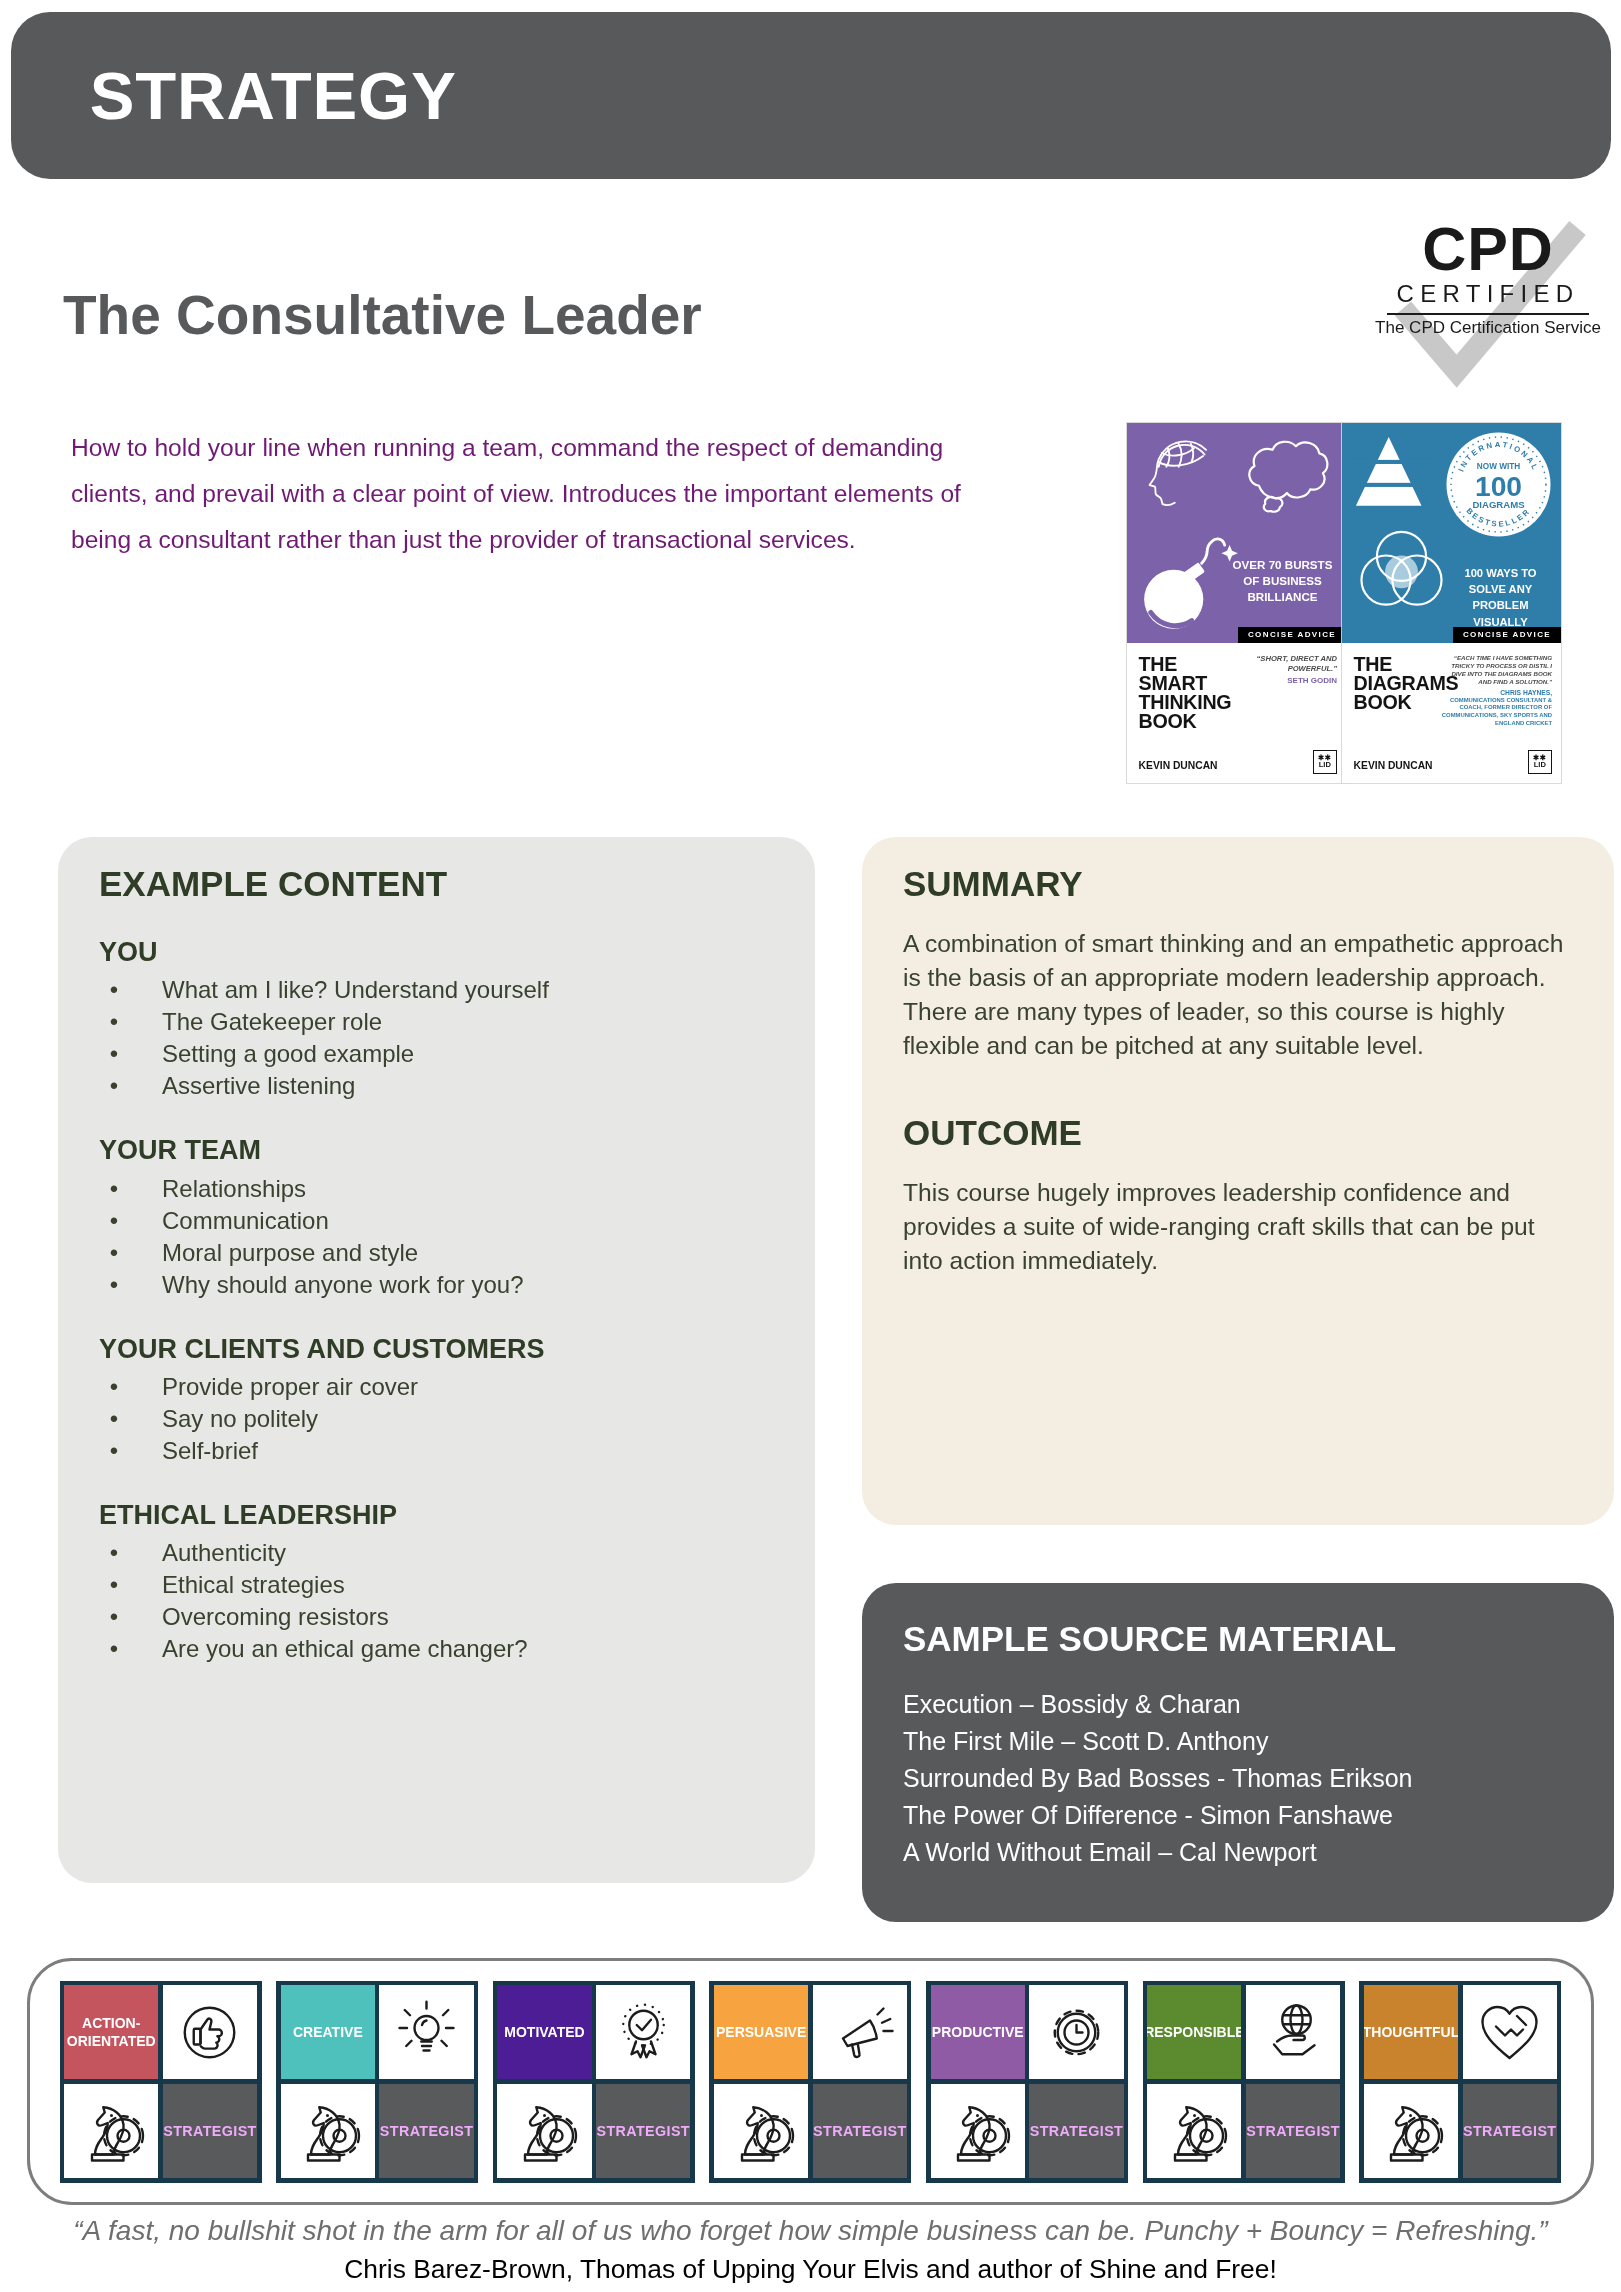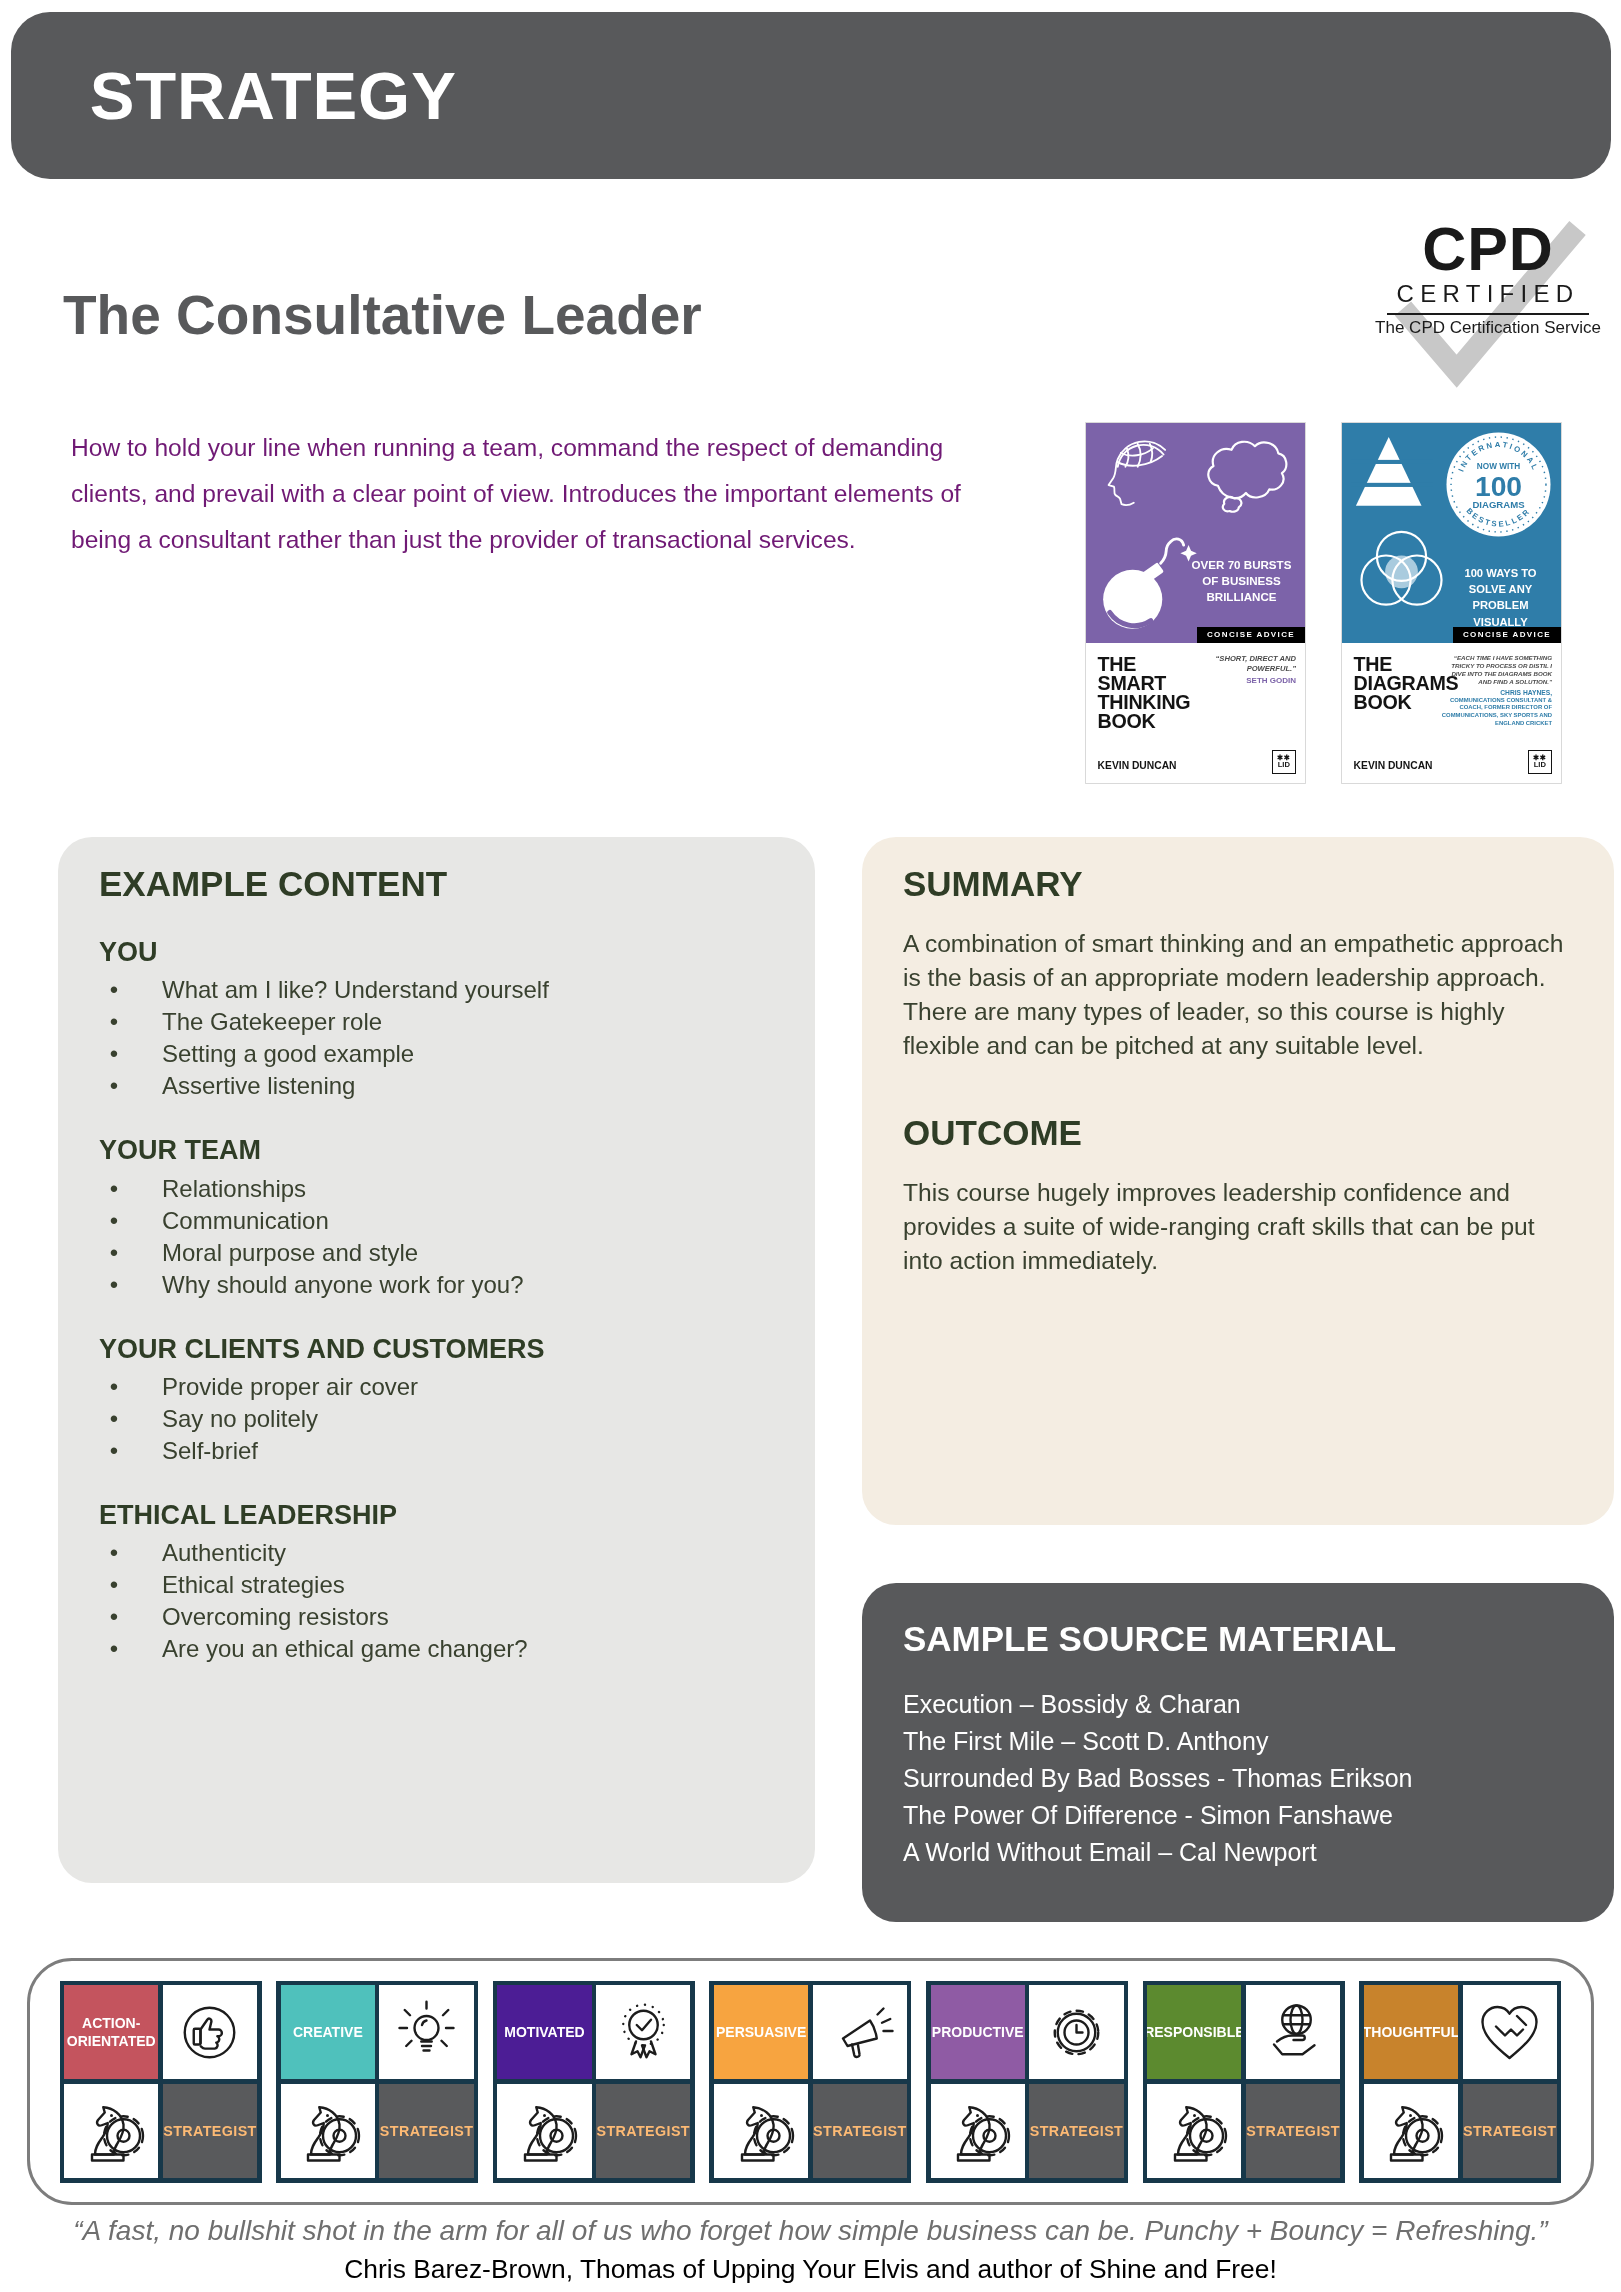--- a/index.html
+++ b/index.html
@@ -18,21 +18,21 @@
   .cpd-cert{position:relative;font-size:24px;letter-spacing:6.3px;margin-top:0px;}
   .cpd-rule{position:relative;border:none;border-top:2.7px solid #1a1a1a;margin:4.5px 19.7px 3.6px;}
   .cpd-sub{position:relative;font-size:17px;line-height:1.15;}
 
   
   .page-title{position:absolute;left:63px;top:283px;margin:0;font-size:55px;font-weight:700;color:#58595B;}
   .intro{position:absolute;left:63px;top:417px;width:931px;margin:8px;font-size:24.6px;line-height:46px;color:#701a75;}
 
   
   .book{position:absolute;top:423px;width:219px;height:360px;box-shadow:0 0 0 0.9px #d5d5d5;background:#fff;}
-  .book1{left:1086px;} .book2{left:1342px;}
+  .book1{left:1127px;} .book2{left:1342px;}
   .book-top{position:relative;height:220px;overflow:hidden;}
   .book-bottom{position:relative;height:140px;background:#fff;}
   .art{position:absolute;}
   .tagline1{position:absolute;left:100px;top:134px;width:111px;text-align:center;color:#fff;
             font-size:11.6px;font-weight:700;line-height:1.4;}
   .tagline2{position:absolute;left:104px;top:142px;width:109px;text-align:center;color:#fff;
             font-size:11.2px;font-weight:700;line-height:1.45;}
   .concise{position:absolute;right:0;bottom:0;background:#000;color:#fff;font-size:8px;
            font-weight:700;letter-spacing:1.4px;padding:3.6px 9.9px;}
   .bk-title{position:absolute;left:11.6px;top:11.6px;font-size:19.7px;font-weight:700;line-height:0.98;
@@ -67,21 +67,21 @@
 
   
   .strip{position:absolute;left:27px;top:1958px;width:1567px;height:247px;border:3.6px solid #7d7d7d;
          border-radius:45px;box-sizing:border-box;display:flex;align-items:center;
          justify-content:space-between;padding:0 29.6px;background:#fff;}
   .bgroup{width:202px;height:202px;background:#17384A;display:grid;
           grid-template-columns:1fr 1fr;grid-template-rows:1fr 1fr;gap:4.5px;padding:4.5px;
           box-sizing:border-box;flex:0 0 auto;}
   .cell{background:#fff;display:flex;align-items:center;justify-content:center;overflow:hidden;}
   .cell.lbl{color:#fff;font-weight:700;font-size:14px;line-height:1.3;text-align:center;padding:3.6px;}
-  .cell.strat{background:#595A5C;color:#fdba74;font-weight:700;font-size:14.3px;letter-spacing:0.4px;}
+  .cell.strat{background:#595A5C;color:#f0abfc;font-weight:700;font-size:14.3px;letter-spacing:0.4px;}
   .cell svg{width:75px;height:75px;}
 
   
   .footer-quote{position:absolute;left:0;top:2215px;width:1621px;text-align:center;
                 font-size:28px;font-style:italic;color:#6F6F6F;}
   .footer-attr{position:absolute;left:0;top:2254px;width:1621px;text-align:center;
                font-size:26.4px;color:#000;}
 
   
   .ln{fill:none;stroke:#1c1c1c;stroke-width:3.2;stroke-linecap:round;stroke-linejoin:round;}

